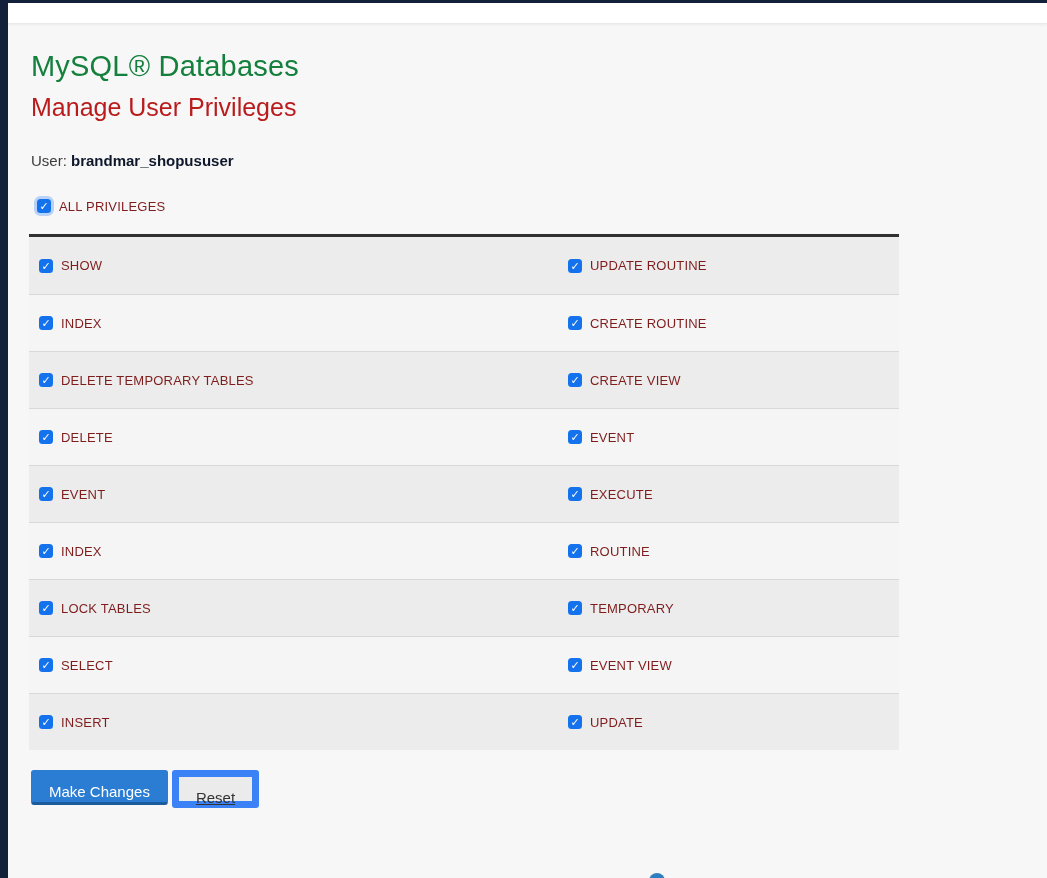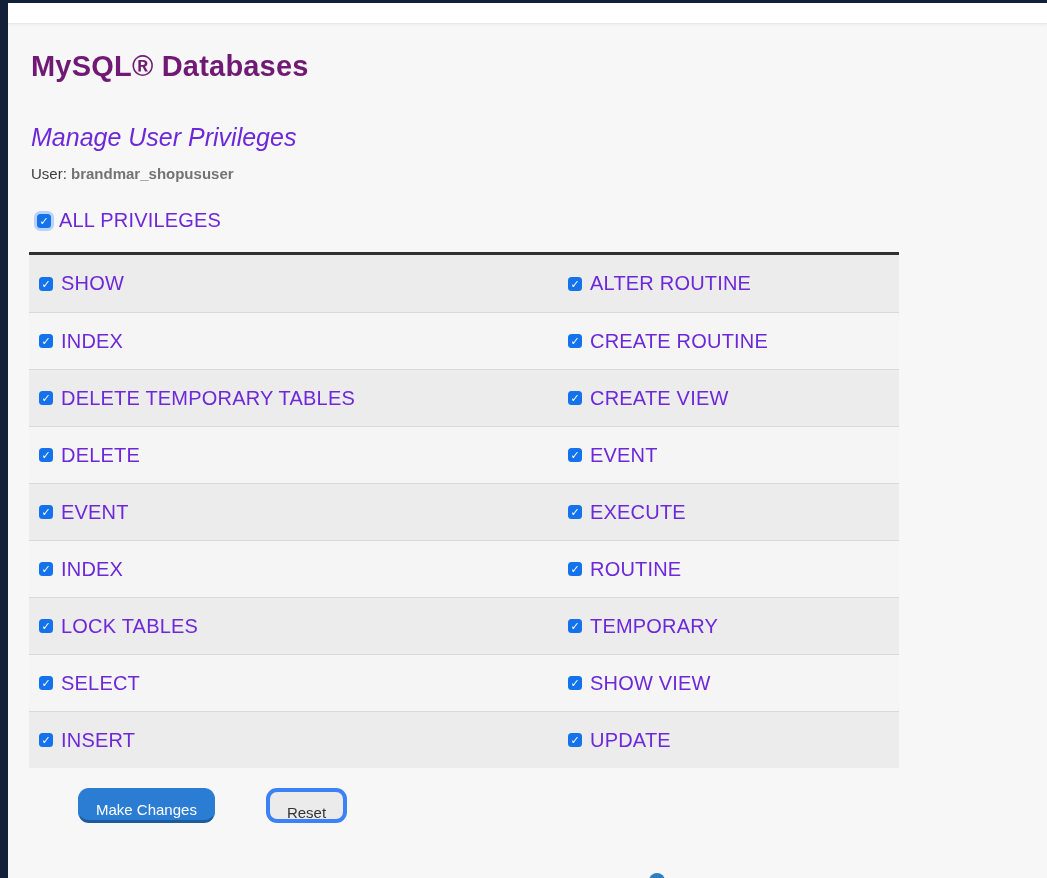--- a/index.html
+++ b/index.html
@@ -26,38 +26,37 @@
     background: #132039;
     z-index: 4;
   }
   .content {
     position: absolute; top: 24px; left: 8px; right: 0; bottom: 0;
     background: #f7f7f7;
     padding: 26px 0 0 23px;
   }
   h1.page-title {
     font-size: 29px;
-    font-weight: 700;
-    color: #701a75;
+    font-weight: 400;
+    color: #15803d;
     letter-spacing: 0.2px;
-    margin-bottom: 40px;
+    margin-bottom: 10px;
   }
   h2.section-heading {
     font-size: 25px;
     font-weight: 500;
-    color: #6d28d9;
-    margin-bottom: 13px;
-    font-style: italic;
+    color: #b91c1c;
+    margin-bottom: 30px;
   }
   .meta-line {
     font-size: 15px;
     color: #3c3c3c;
     margin-bottom: 11px;
   }
-  .meta-line b { font-weight: 700; color: #737373; }
+  .meta-line b { font-weight: 700; color: #0f172a; }
   
   .cb {
     display: inline-flex;
     align-items: center;
     justify-content: center;
     width: 14px; height: 14px;
     background: #1372ec;
     border-radius: 3.5px;
     color: #ffffff;
     font-size: 11px;
@@ -67,22 +66,22 @@
     cursor: pointer;
   }
   .cb.focus-ring { box-shadow: 0 0 0 3px rgba(70,140,245,0.35); }
   .cb-item {
     display: inline-flex;
     align-items: center;
     gap: 8px;
     cursor: pointer;
   }
   .cb-label {
-    font-size: 20px;
-    color: #6d28d9;
+    font-size: 13px;
+    color: #7f1d1d;
     letter-spacing: 0.2px;
     white-space: nowrap;
   }
   .all-priv-row { margin-top: 27px; margin-left: 6px; }
   
   .priv-table {
     margin-top: 20px;
     margin-left: -2px;
     width: 870px;
     border-top: 3px solid #303030;
@@ -97,34 +96,34 @@
   .priv-row:nth-child(odd)  { background: #ececec; }
   .priv-row:nth-child(even) { background: #f5f5f5; }
   .priv-row + .priv-row { border-top: 1px solid #d9d9d9; }
   
   .button-row { margin-top: 20px; display: flex; gap: 4px; }
   .btn {
     font-family: "Liberation Sans", "DejaVu Sans", sans-serif;
     font-size: 15px;
     height: 35px;
     padding: 12px 17px;
-    border-radius: 11px;
+    border-radius: 3px;
     cursor: pointer;
-    margin-left: 47px;
   }
   .btn-primary {
     background: #2b7cd3;
     color: #ffffff;
     border: 1px solid #2b7cd3;
     border-bottom: 3px solid #1c5c9c;
   }
   .btn-secondary {
     background: #ebebeb;
     color: #333333;
-    border: 4px solid #3b82f6;
+    border: 7px solid #3b82f6;
+    text-decoration: underline;
   }
   
   .feedback-dot {
     position: absolute;
     left: 649px; top: 873px;
     width: 16px; height: 16px;
     border-radius: 50%;
     background: #2e7fc1;
   }
 </style>
@@ -159,21 +158,21 @@
       <label class="cb-item">
         <span class="cb">
             <span>✓</span>
           </span>
         <span class="cb-label">SHOW</span>
       </label>
       <label class="cb-item">
         <span class="cb">
             <span>✓</span>
           </span>
-        <span class="cb-label">ALTER ROUTINE</span>
+        <span class="cb-label">UPDATE ROUTINE</span>
       </label>
     </div>
 
     <div class="priv-row">
       <label class="cb-item">
         <span class="cb">
             <span>✓</span>
           </span>
         <span class="cb-label">INDEX</span>
       </label>
@@ -264,21 +263,21 @@
       <label class="cb-item">
         <span class="cb">
             <span>✓</span>
           </span>
         <span class="cb-label">SELECT</span>
       </label>
       <label class="cb-item">
         <span class="cb">
             <span>✓</span>
           </span>
-        <span class="cb-label">SHOW VIEW</span>
+        <span class="cb-label">EVENT VIEW</span>
       </label>
     </div>
 
     <div class="priv-row">
       <label class="cb-item">
         <span class="cb">
             <span>✓</span>
           </span>
         <span class="cb-label">INSERT</span>
       </label>

